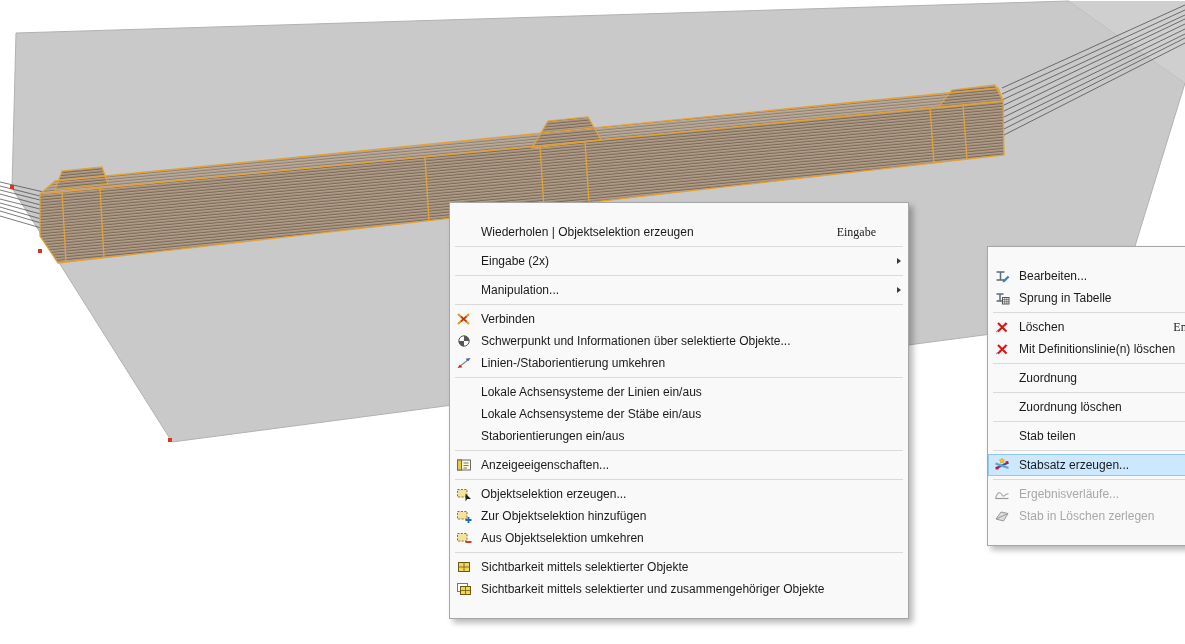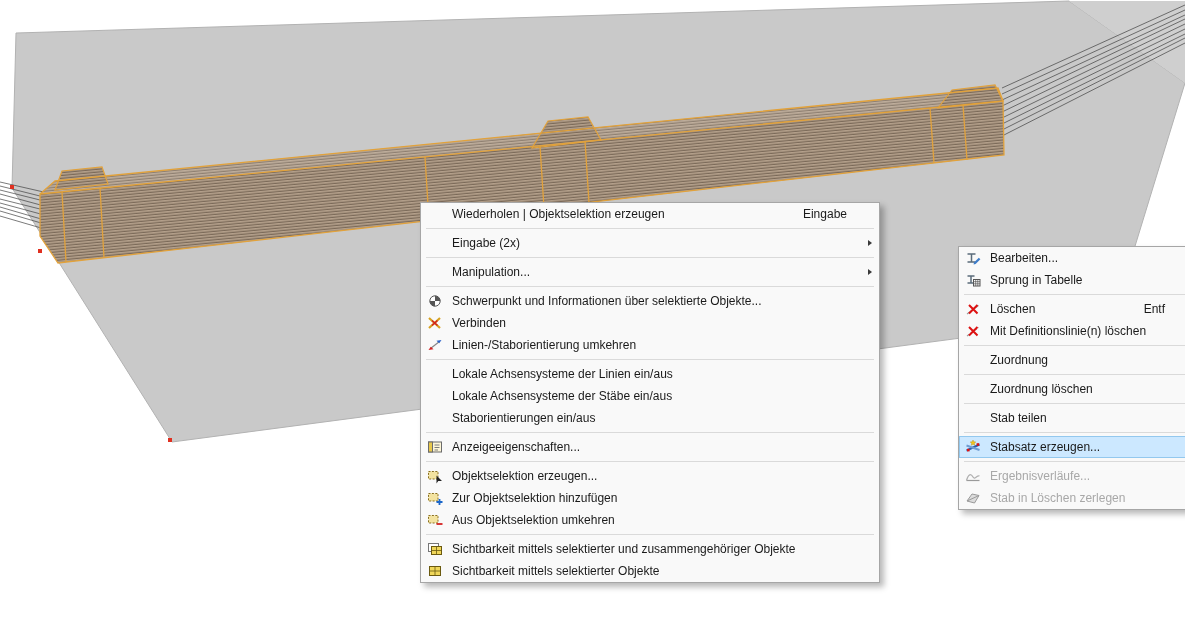--- a/index.html
+++ b/index.html
@@ -11,38 +11,39 @@
   }
   .screen{position:absolute;inset:0;}
   .viewport{position:absolute;left:0;top:0;z-index:0;}
 
   
   .menu{
     position:absolute;z-index:10;
     background:var(--menu-bg,#f8f8f8);
     border:1px solid var(--menu-border,#a6a6a6);
     box-shadow:4px 4px 6px rgba(0,0,0,.28);
-    padding:0 0;
+    padding:18px 0;
     box-sizing:border-box;
+    margin-left:29px;
   }
   .menu-main{left:420px;top:202px;width:460px;}
   .menu-sub{left:958px;top:246px;width:240px;}
   .mi{
     display:flex;align-items:center;height:22px;
     padding:0 2px 0 2px;position:relative;white-space:nowrap;
   }
   .mi.hl{
     background:var(--menu-highlight,#cce8ff);
     box-shadow:inset 0 0 0 1px var(--menu-highlight-border,#93c8ee);
   }
   .mi.dis .lbl{color:var(--menu-disabled-text,#a8a8a8);}
   .ic{width:24px;flex:0 0 24px;height:16px;display:flex;align-items:center;justify-content:center;margin-right:5px;}
   .ic svg{width:16px;height:16px;display:block;}
   .lbl{flex:1 1 auto;overflow:visible;}
-  .sc{margin-left:auto;padding-left:18px;padding-right:30px;}
+  .sc{margin-left:auto;padding-left:18px;padding-right:30px;font-family:Liberation Serif, serif;}
   .arrow{
     position:absolute;right:7px;top:50%;transform:translateY(-50%);
     width:0;height:0;
     border-left:4px solid #3a3a3a;
     border-top:3.5px solid transparent;
     border-bottom:3.5px solid transparent;
   }
   .sep{height:1px;background:var(--separator,#dadada);margin:3px 5px;}
 </style>
 </head>
@@ -112,39 +113,39 @@
       <span class="ic"></span>
       <span class="lbl">Manipulation...</span>
       <span class="arrow"></span>
     </div>
 
     <div class="sep"></div>
 
     <div class="mi">
       <span class="ic">
         <svg viewBox="0 0 16 16">
+            <path d="M2 13 L13 3 M2 3 L13 13" stroke="#d7a11f" stroke-width="2.2" fill="none"></path>
+            <path d="M5 5.5 L10.5 10.5 M10.5 5.5 L5 10.5" stroke="#d42020" stroke-width="1.5" fill="none"></path>
+          </svg>
+      </span>
+      <span class="lbl">Verbinden</span>
+    </div>
+    <div class="mi">
+      <span class="ic">
+        <svg viewBox="0 0 16 16">
             <circle cx="8" cy="8" r="5.2" fill="#ffffff" stroke="#555555" stroke-width="1"></circle>
             <path d="M8 8 V2.8 A5.2 5.2 0 0 1 13.2 8 Z" fill="#555555"></path>
             <path d="M8 8 V13.2 A5.2 5.2 0 0 1 2.8 8 Z" fill="#555555"></path>
           </svg>
       </span>
       <span class="lbl">Schwerpunkt und Informationen über selektierte Objekte...</span>
     </div>
     <div class="mi">
       <span class="ic">
         <svg viewBox="0 0 16 16">
-            <path d="M2 13 L13 3 M2 3 L13 13" stroke="#d7a11f" stroke-width="2.2" fill="none"></path>
-            <path d="M5 5.5 L10.5 10.5 M10.5 5.5 L5 10.5" stroke="#d42020" stroke-width="1.5" fill="none"></path>
-          </svg>
-      </span>
-      <span class="lbl">Verbinden</span>
-    </div>
-    <div class="mi">
-      <span class="ic">
-        <svg viewBox="0 0 16 16">
             <path d="M3.5 11.5 L12.5 4.5" stroke="#888888" stroke-width="1.2" fill="none"></path>
             <path d="M1.5 13 L6.5 12.2 L3.8 9.8 Z" fill="#d42020"></path>
             <path d="M14.5 3 L9.5 3.8 L12.2 6.2 Z" fill="#2b62c9"></path>
           </svg>
       </span>
       <span class="lbl">Linien-/Staborientierung umkehren</span>
     </div>
 
     <div class="sep"></div>
 
@@ -202,35 +203,35 @@
           </svg>
       </span>
       <span class="lbl">Aus Objektselektion umkehren</span>
     </div>
 
     <div class="sep"></div>
 
     <div class="mi">
       <span class="ic">
         <svg viewBox="0 0 16 16">
+            <rect x="2.5" y="3.5" width="11" height="9" fill="#f0d75a" stroke="#6b5a10"></rect>
+            <path d="M2.5 8 h11 M8 3.5 v9" stroke="#6b5a10" stroke-width="0.8" fill="none"></path>
+          </svg>
+      </span>
+      <span class="lbl">Sichtbarkeit mittels selektierter Objekte</span>
+    </div>
+    <div class="mi">
+      <span class="ic">
+        <svg viewBox="0 0 16 16">
             <rect x="1.5" y="2.5" width="10" height="8" fill="#ffffff" stroke="#777777"></rect>
             <rect x="4.5" y="5.5" width="10" height="8" fill="#f0d75a" stroke="#6b5a10"></rect>
             <path d="M4.5 9.5 h10 M9.5 5.5 v8" stroke="#6b5a10" stroke-width="0.8" fill="none"></path>
           </svg>
       </span>
       <span class="lbl">Sichtbarkeit mittels selektierter und zusammengehöriger Objekte</span>
-    </div>
-    <div class="mi">
-      <span class="ic">
-        <svg viewBox="0 0 16 16">
-            <rect x="2.5" y="3.5" width="11" height="9" fill="#f0d75a" stroke="#6b5a10"></rect>
-            <path d="M2.5 8 h11 M8 3.5 v9" stroke="#6b5a10" stroke-width="0.8" fill="none"></path>
-          </svg>
-      </span>
-      <span class="lbl">Sichtbarkeit mittels selektierter Objekte</span>
     </div>
 
   </div>
 
   <div class="menu menu-sub">
 
     <div class="mi">
       <span class="ic">
         <svg viewBox="0 0 16 16">
             <path d="M2.5 4 h8 M2.5 12 h8 M6.5 4 v8" stroke="#5a6b7a" stroke-width="1.5" fill="none"></path>

